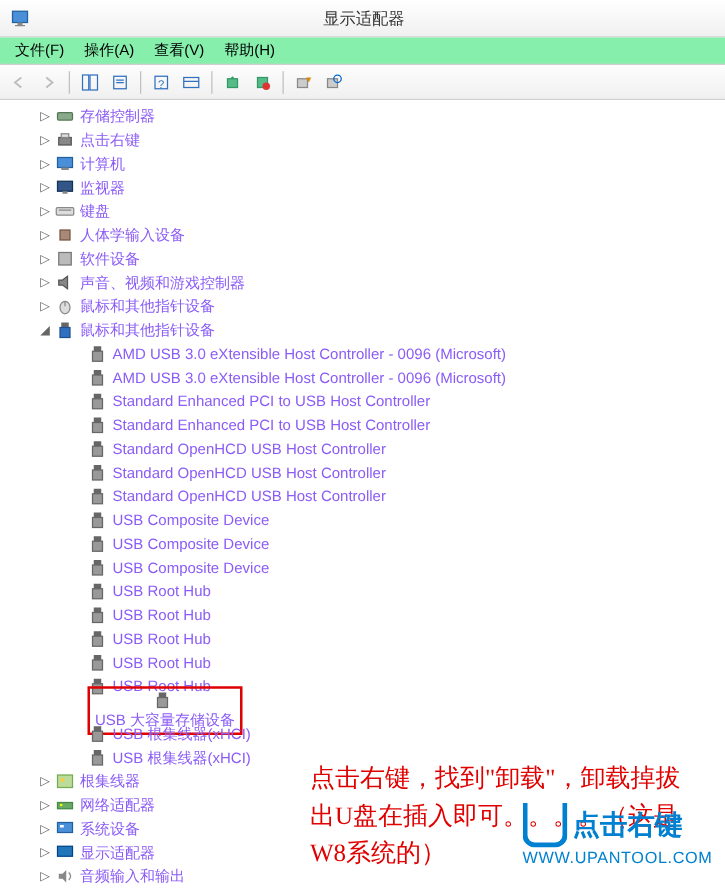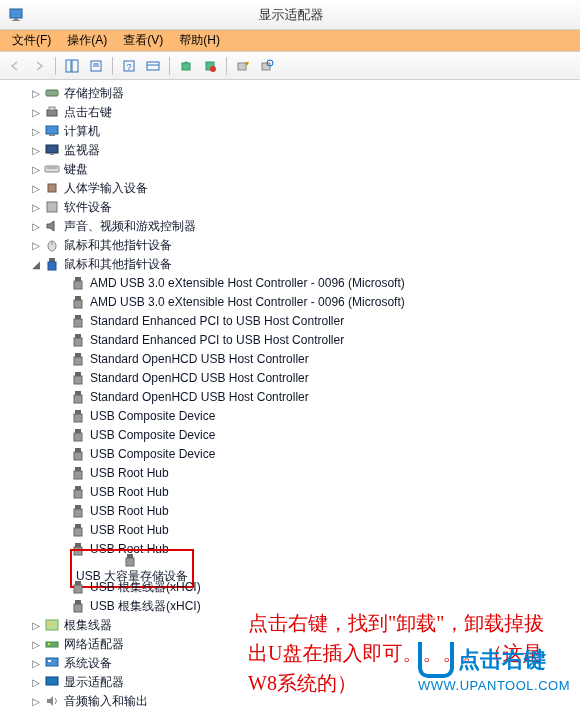--- a/index.html
+++ b/index.html
@@ -1,33 +1,33 @@
 <!DOCTYPE html>
 <html><head>
 <meta charset="utf-8">
 <style>
 * { margin: 0; padding: 0; box-sizing: border-box; }
 body { font-family: "Microsoft YaHei", SimSun, sans-serif; font-size: 12px; background: #fff; width: 580px; height: 713px; overflow: hidden; position: relative; }
 .title-bar { height: 30px; background: linear-gradient(#fff, #f0f0f0); border-bottom: 1px solid #d0d0d0; display: flex; align-items: center; padding-left: 8px; }
 .title-icon { width: 16px; height: 16px; margin-right: 8px; }
 .title-text { flex: 1; text-align: center; font-size: 13px; color: #333; padding-right: 30px; }
-.menu-bar { height: 22px; background: #fdba74; border-bottom: 1px solid #d0d0d0; display: flex; align-items: center; padding: 0 4px; }
+.menu-bar { height: 22px; background: #86efac; border-bottom: 1px solid #d0d0d0; display: flex; align-items: center; padding: 0 4px; }
 .menu-item { padding: 2px 8px; cursor: pointer; }
 .toolbar { height: 28px; background: linear-gradient(#fdfdfd, #f0f0f0); border-bottom: 1px solid #d0d0d0; display: flex; align-items: center; padding: 0 4px; gap: 2px; }
 .tb-btn { width: 22px; height: 22px; display: flex; align-items: center; justify-content: center; border: 1px solid transparent; cursor: pointer; }
 .tb-btn.disabled { opacity: 0.4; cursor: default; }
 .tb-sep { width: 1px; height: 18px; background: #c0c0c0; margin: 0 3px; }
 .tree-area { position: relative; height: 633px; overflow: hidden; background: #fff; }
 .tree { padding: 4px 0 0 6px; }
 .tree-node { display: flex; align-items: center; height: 18px; white-space: nowrap; margin-bottom: 1px; }
 .tree-node.lvl1 { padding-left: 24px; }
 .tree-node.lvl2 { padding-left: 64px; }
 .expand { width: 12px; display: inline-flex; justify-content: center; color: #666; font-size: 10px; margin-right: 2px; }
 .tree-icon { width: 16px; height: 16px; display: inline-flex; align-items: center; justify-content: center; margin-right: 4px; font-size: 12px; }
-.tree-label { font-size: 12px; color: #0f172a; }
+.tree-label { font-size: 12px; color: #8b5cf6; }
 .highlight-box { border: 2px solid #e00000; padding: 1px 4px; display: inline-flex; align-items: center; flex-direction: column; }
 .annotation { position: absolute; top: 528px; left: 248px; width: 310px; color: #e00000; font-size: 20px; line-height: 30px; font-family: SimSun, serif; }
 .watermark { position: absolute; bottom: 20px; right: 10px; text-align: right; }
 .wm-logo { display: flex; align-items: center; gap: 4px; }
 .wm-u { width: 36px; height: 36px; border: 4px solid #0080d0; border-top: none; border-radius: 0 0 10px 10px; display: inline-block; }
 .wm-text { font-size: 22px; font-weight: bold; color: #0080d0; font-family: SimHei, sans-serif; }
 .wm-url { color: #0080d0; font-size: 13px; margin-top: 0; letter-spacing: 0.5px; }
 svg { display: block; }
 </style>
 </head>

